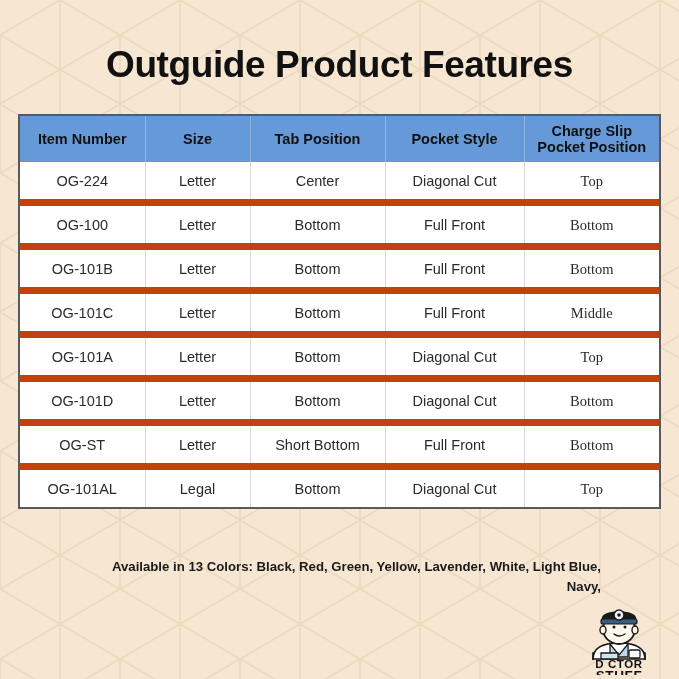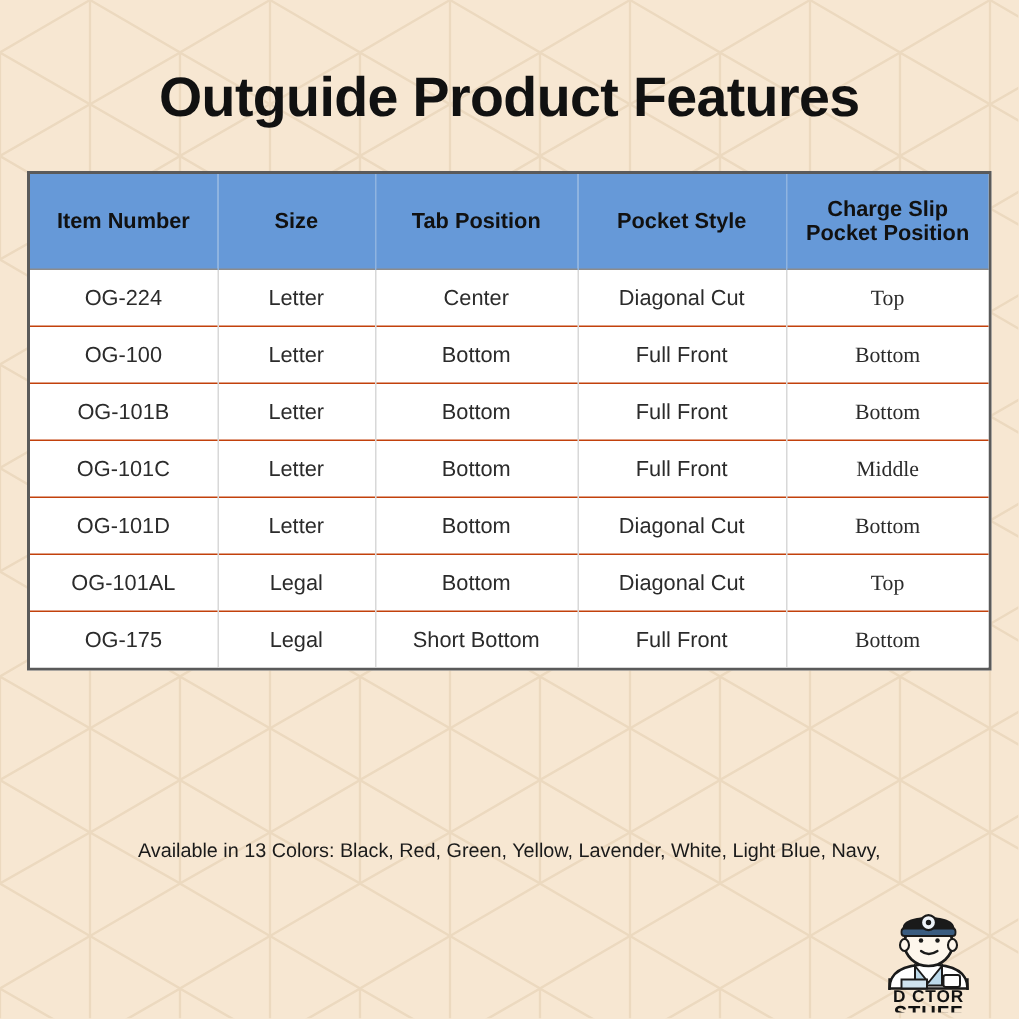--- a/index.html
+++ b/index.html
@@ -65,52 +65,52 @@
   table#features-table col.c3 { width: 139px; }
   table#features-table col.c4 { width: 135px; }
 
   thead th {
     background: #6699d8;
     color: #111111;
     font-size: 14.5px;
     font-weight: bold;
     text-align: center;
     padding: 0;
-    height: 63px;
+    height: 45px;
     vertical-align: middle;
     border-right: 1px solid #8fb4e0;
     line-height: 16px;
   }
   thead th:last-child { border-right: none; }
   thead th .hdr-line { display: block; }
 
   tbody td {
     font-size: 14.5px;
     color: #2b2b2b;
     text-align: center;
     height: 37px;
     padding: 0;
     vertical-align: middle;
-    border-top: 1px solid #c2410c;
+    border-top: 7px solid #c2410c;
     border-right: 1px solid #d8d8d8;
     background: #ffffff;
     line-height: 18px;
   }
   tbody td:last-child { border-right: none; font-family: Liberation Serif, serif; }
   tbody tr:first-child td { border-top: 1px solid #8c8c8c; }
 
   
   #footer-note {
     position: absolute;
     left: 78px;
     top: 557px;
     width: 523px;
-    text-align: center;
+    text-align: right;
     font-size: 13.2px;
-    font-weight: normal;
+    font-weight: bold;
     color: #1a1a1a;
     line-height: 20px;
   }
 
   
   #brand-logo {
     position: absolute;
     right: 14px;
     bottom: 4px;
     width: 92px;
@@ -196,39 +196,46 @@
           <td>Bottom</td>
         </tr>
         <tr>
           <td>OG-101C</td>
           <td>Letter</td>
           <td>Bottom</td>
           <td>Full Front</td>
           <td>Middle</td>
         </tr>
         <tr>
+          <td>OG-101A</td>
+          <td>Letter</td>
+          <td>Bottom</td>
+          <td>Diagonal Cut</td>
+          <td>Top</td>
+        </tr>
+        <tr>
           <td>OG-101D</td>
           <td>Letter</td>
           <td>Bottom</td>
           <td>Diagonal Cut</td>
+          <td>Bottom</td>
+        </tr>
+        <tr>
+          <td>OG-ST</td>
+          <td>Letter</td>
+          <td>Short Bottom</td>
+          <td>Full Front</td>
           <td>Bottom</td>
         </tr>
         <tr>
           <td>OG-101AL</td>
           <td>Legal</td>
           <td>Bottom</td>
           <td>Diagonal Cut</td>
           <td>Top</td>
-        </tr>
-        <tr>
-          <td>OG-175</td>
-          <td>Legal</td>
-          <td>Short Bottom</td>
-          <td>Full Front</td>
-          <td>Bottom</td>
         </tr>
       </tbody>
     </table>
   </div>
 
   <div id="footer-note">
     <div>Available in 13 Colors: Black, Red, Green, Yellow, Lavender, White, Light Blue, Navy,</div>
   </div>
 
   <div id="brand-logo">

